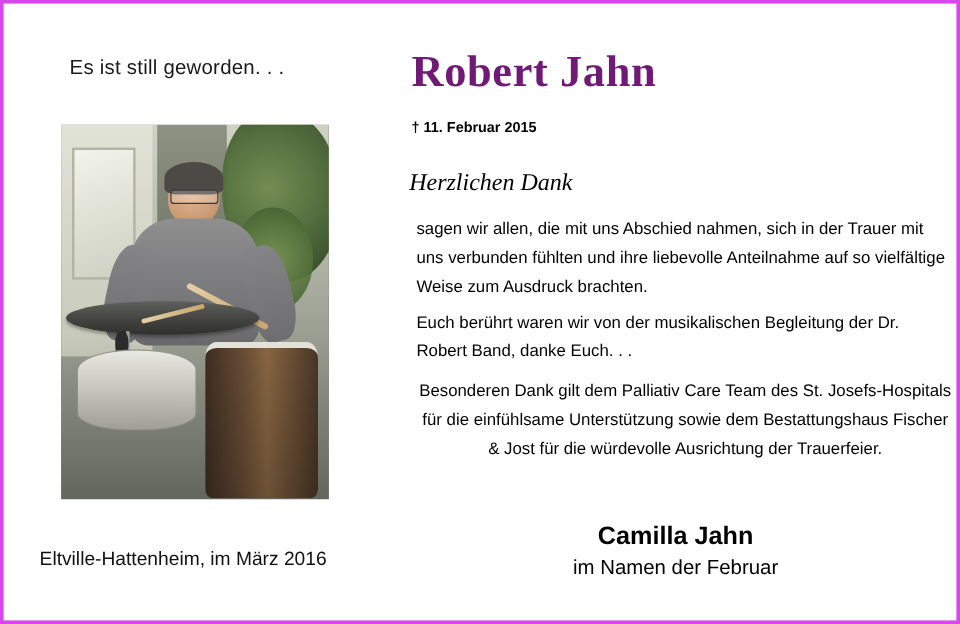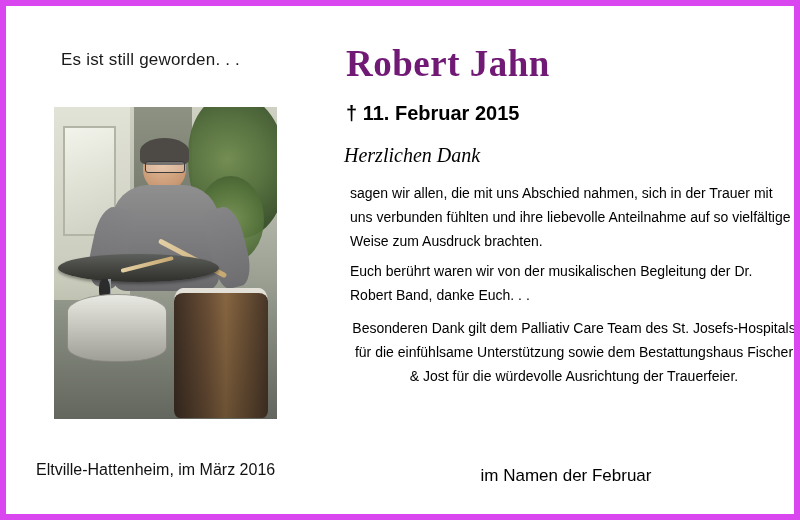--- a/index.html
+++ b/index.html
@@ -10,21 +10,21 @@
   body {
     font-family: "Liberation Sans", sans-serif;
     color: #111111;
   }
   #card {
     position: relative;
     width: 800px;
     height: 520px;
     box-sizing: border-box;
     background: #ffffff;
-    border: 6px solid #d946ef;
+    border: 3px solid #d946ef;
     overflow: hidden;
   }
   
   .left-col {
     position: absolute;
     left: 0;
     top: 0;
     width: 318px;
     height: 520px;
   }
@@ -203,21 +203,21 @@
     font-family: "Liberation Serif", serif;
     font-weight: bold;
     font-size: 37px;
     letter-spacing: 0.5px;
     color: #701a75;
   }
   .death-date {
     position: absolute;
     left: 10px;
     top: 96px;
-    font-size: 20px;
+    font-size: 12px;
     font-weight: bold;
     color: #000000;
   }
   .thanks-head {
     position: absolute;
     left: 8px;
     top: 138px;
     font-family: "Liberation Serif", serif;
     font-style: italic;
     font-size: 20px;
@@ -297,17 +297,18 @@
     <div class="death-date">† 11. Februar 2015</div>
 
     <div class="thanks-head">Herzlichen Dank</div>
 
     <div class="body-block" id="para1">sagen wir allen, die mit uns Abschied nahmen, sich in der Trauer mit uns verbunden fühlten und ihre liebevolle Anteilnahme auf so vielfältige Weise zum Ausdruck brachten.</div>
 
     <div class="body-block" id="para2">Euch berührt waren wir von der musikalischen Begleitung der Dr. Robert Band, danke Euch. . .</div>
 
     <div class="body-block" id="para3">Besonderen Dank gilt dem Palliativ Care Team des St. Josefs-Hospitals für die einfühlsame Unterstützung sowie dem Bestattungshaus Fischer &amp; Jost für die würdevolle Ausrichtung der Trauerfeier.</div>
 
+    <div class="signer">Camilla Jahn</div>
 
     <div class="signer-sub">im Namen der Februar</div>
   </div>
 
 </div>
 
 </body></html>

